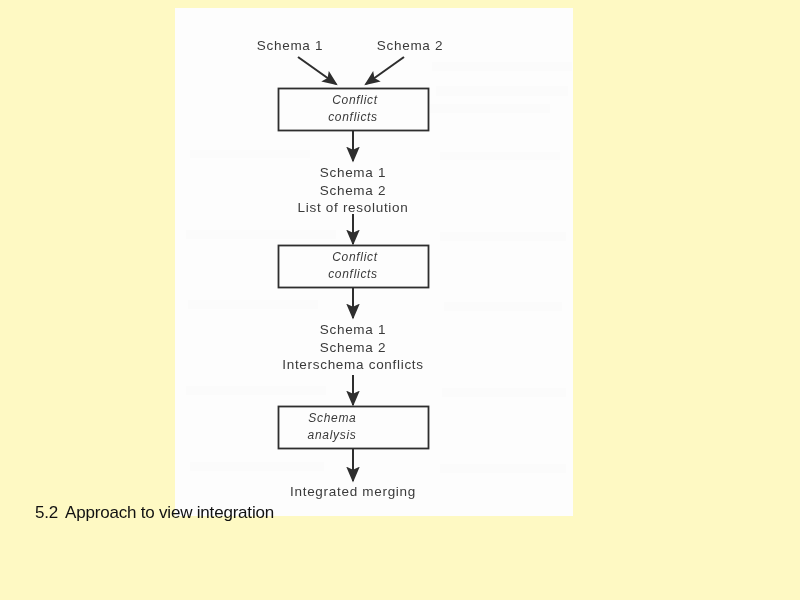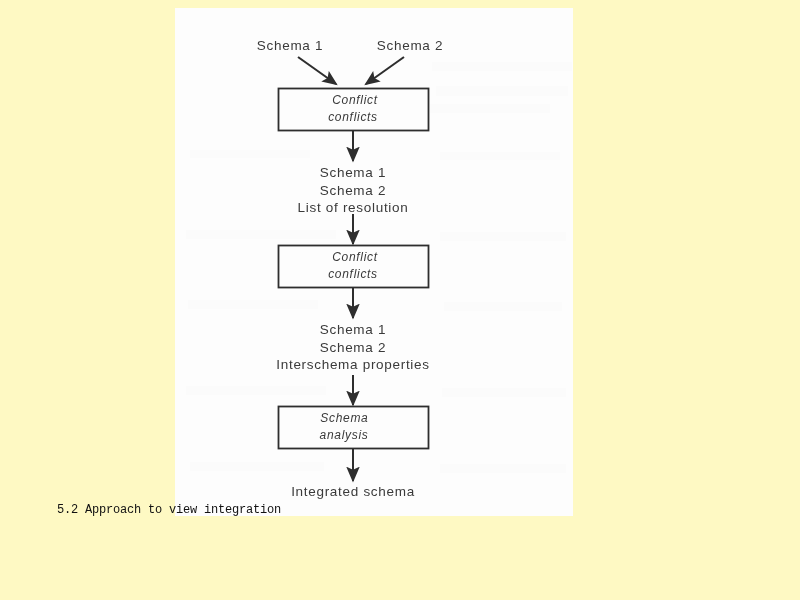--- a/index.html
+++ b/index.html
@@ -79,24 +79,24 @@
     color: #3a3a3a;
     font-size: 13.5px;
     letter-spacing: 0.7px;
     line-height: 17.5px;
     white-space: nowrap;
   }
 
   
   .caption {
     position: absolute;
-    left: 57px;
+    left: 35px;
     top: 503px;
-    font-family: Liberation Mono, monospace;
-    font-size: 12px;
+    font-family: Liberation Sans, sans-serif;
+    font-size: 17px;
     color: #111111;
     letter-spacing: -0.2px;
     white-space: nowrap;
   }
   .caption .num { margin-right: 7px; }
 </style>
 </head>
 <body>
 
 <div id="canvas">
@@ -165,27 +165,27 @@
   </div>
 
   <div class="box-label" style="left:353px; top:266px;">
     <div>Conflict</div>
     <div>conflicts</div>
   </div>
 
   <div class="stack" style="left:353px; top:321px;">
     <div>Schema 1</div>
     <div>Schema 2</div>
-    <div>Interschema properties</div>
+    <div>Interschema conflicts</div>
   </div>
 
-  <div class="box-label" style="left:344px; top:427px;">
+  <div class="box-label" style="left:332px; top:427px;">
     <div>Schema</div>
     <div>analysis</div>
   </div>
 
-  <div class="dtext ctr" style="left:353px; top:483px;">Integrated schema</div>
+  <div class="dtext ctr" style="left:353px; top:483px;">Integrated merging</div>
 
   <div class="caption">
     <span class="num">5.2</span><span>Approach to view integration</span>
   </div>
 
 </div>
 
 </body></html>

